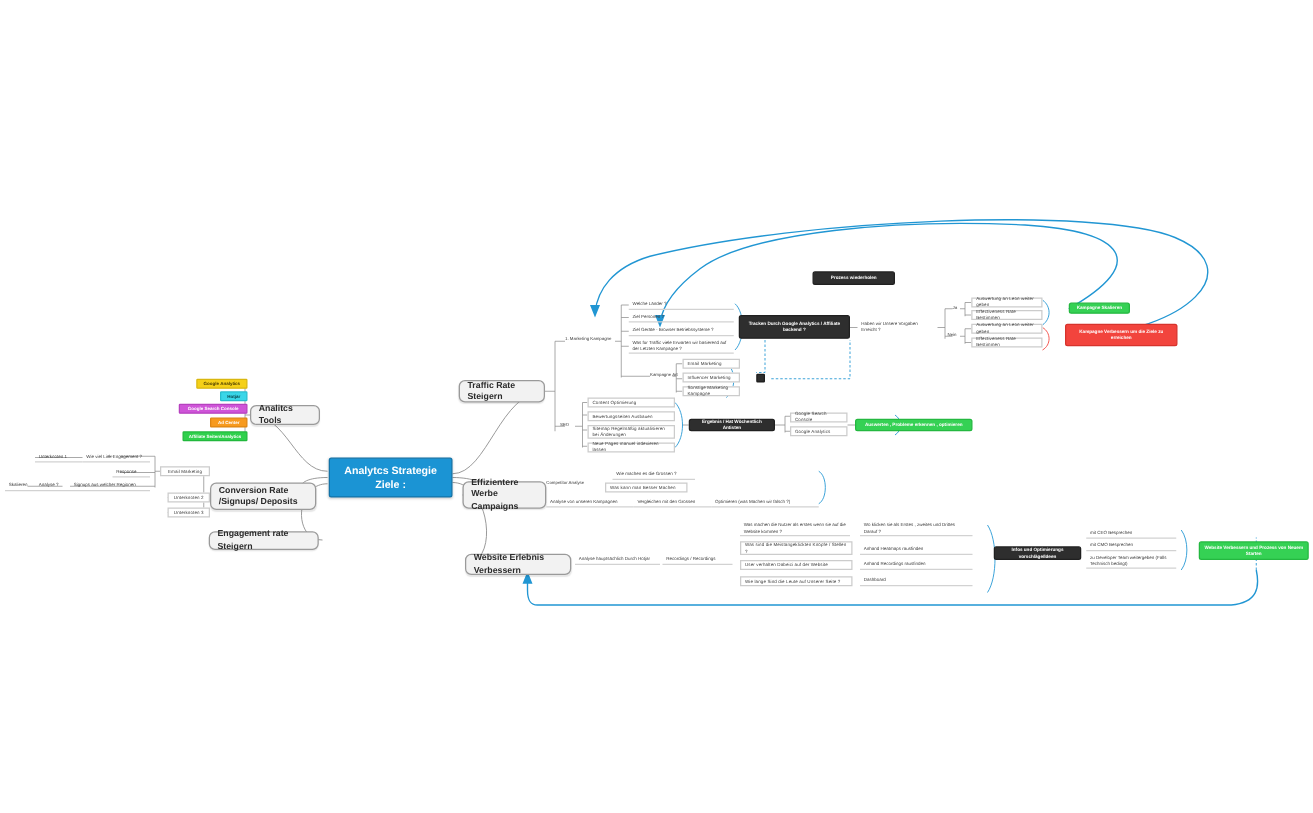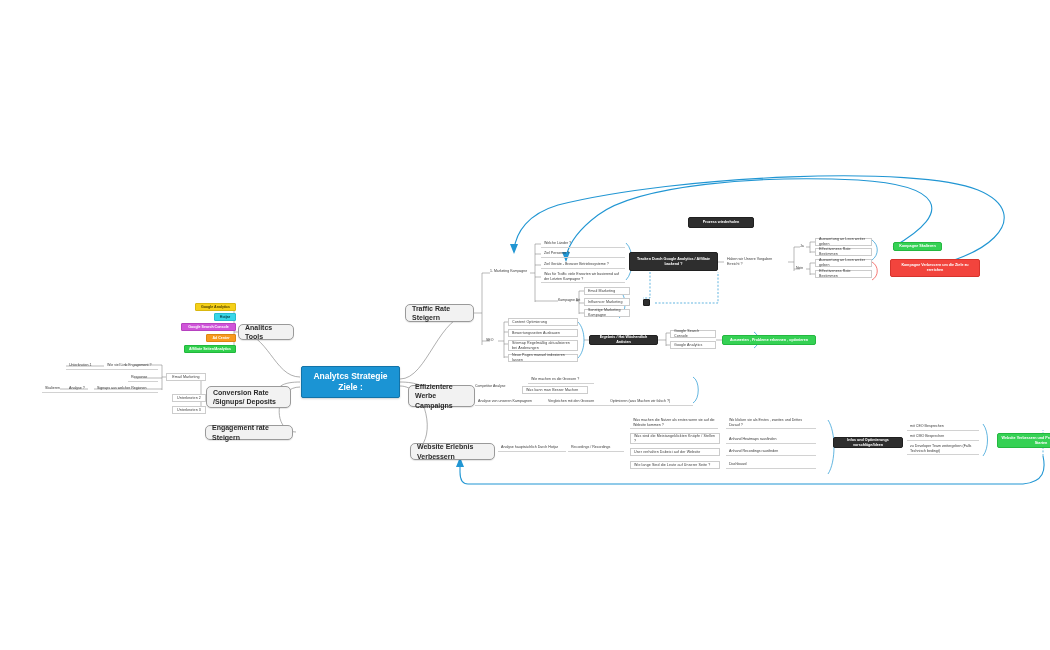--- a/index.html
+++ b/index.html
@@ -2,21 +2,21 @@
 <html><head>
 <meta charset="utf-8">
 <title>Analytcs Strategie Ziele Mindmap</title>
 <style>
   html,body{margin:0;padding:0;background:#ffffff;}
   body{
     font-family:"Liberation Sans","DejaVu Sans",sans-serif;
     width:1050px;height:650px;overflow:hidden;position:relative;
     -webkit-font-smoothing:antialiased;
   }
-  #canvas{position:absolute;left:0;top:0;width:866px;height:650px;margin-left:38px;}
+  #canvas{position:absolute;left:0;top:0;width:866px;height:650px;}
   #edges{position:absolute;left:0;top:0;width:1050px;height:650px;pointer-events:none;}
 
   .node{position:absolute;box-sizing:border-box;}
 
   
   .central{
     background:#1b94d4;border:1px solid #1273a8;color:#ffffff;
     font-weight:bold;font-size:8.5px;line-height:11px;text-align:center;
     display:flex;align-items:center;justify-content:center;
     border-radius:2px;padding:3px 4px;

